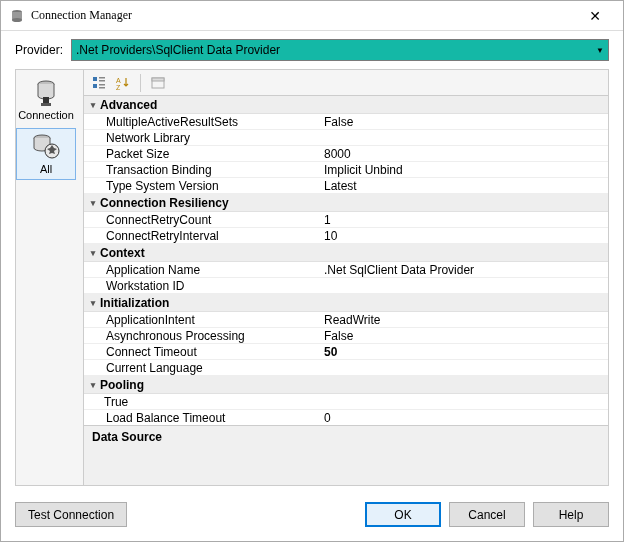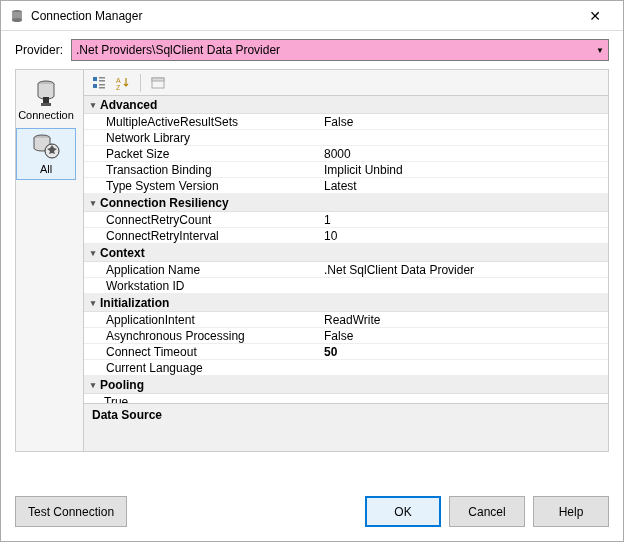--- a/index.html
+++ b/index.html
@@ -26,34 +26,34 @@
     align-items: center;
     height: 30px;
     padding: 0 8px;
     background: #fff;
     border-bottom: 1px solid #ddd;
   }
   .titlebar .app-icon {
     width: 16px; height: 16px; margin-right: 6px;
     display: flex; align-items: center; justify-content: center;
   }
-  .titlebar .title { flex: 1; font-size: 12px; }
+  .titlebar .title { flex: 1; font-size: 12px; font-family: Liberation Serif, serif; }
   .titlebar .close {
     width: 40px; text-align: center; font-size: 14px;
     cursor: pointer;
   }
   .provider-row {
     display: flex; align-items: center;
     padding: 8px 14px 8px 14px;
   }
   .provider-row label { margin-right: 8px; }
   .provider-select {
     flex: 1; display: flex; align-items: center;
     border: 1px solid #7a7a7a; height: 22px;
-    padding: 0 4px; background: #f9a8d4;
+    padding: 0 4px; background: #14b8a6;
     justify-content: space-between;
   }
   .provider-select .arrow { font-size: 8px; }
   .body {
     flex: 1; display: flex;
     margin: 0 14px 8px 14px;
     border: 1px solid #ccc;
     background: #f0f0f0;
     overflow: hidden;
   }
@@ -120,38 +120,37 @@
   .prop-row .indent { width: 16px; }
   .prop-row .name {
     width: 220px; padding-left: 6px;
   }
   .prop-row .value { flex: 1; padding-left: 4px; }
   .prop-row.bold .value { font-weight: bold; }
   .help-panel {
     border-top: 1px solid #ccc;
     background: #f0f0f0;
     padding: 4px 8px 8px 8px;
-    height: 48px;
+    height: 60px;
   }
   .help-panel .help-title { font-weight: bold; }
   .footer {
     display: flex; align-items: center;
     padding: 8px 14px 14px 14px;
     gap: 8px;
   }
   .footer .spacer { flex: 1; }
   .btn {
-    min-width: 76px; height: 31px;
+    min-width: 76px; height: 25px;
     border: 1px solid #adadad;
     background: #e1e1e1;
     font-size: 12px;
     padding: 0 12px;
     cursor: pointer;
     font-family: inherit;
-    margin-top: 28px;
   }
   .btn.default {
     border: 2px solid #0078d7;
     background: #e5f1fb;
   }
   .btn.test { min-width: 110px; }
 </style>
 </head>
 <body>
 

